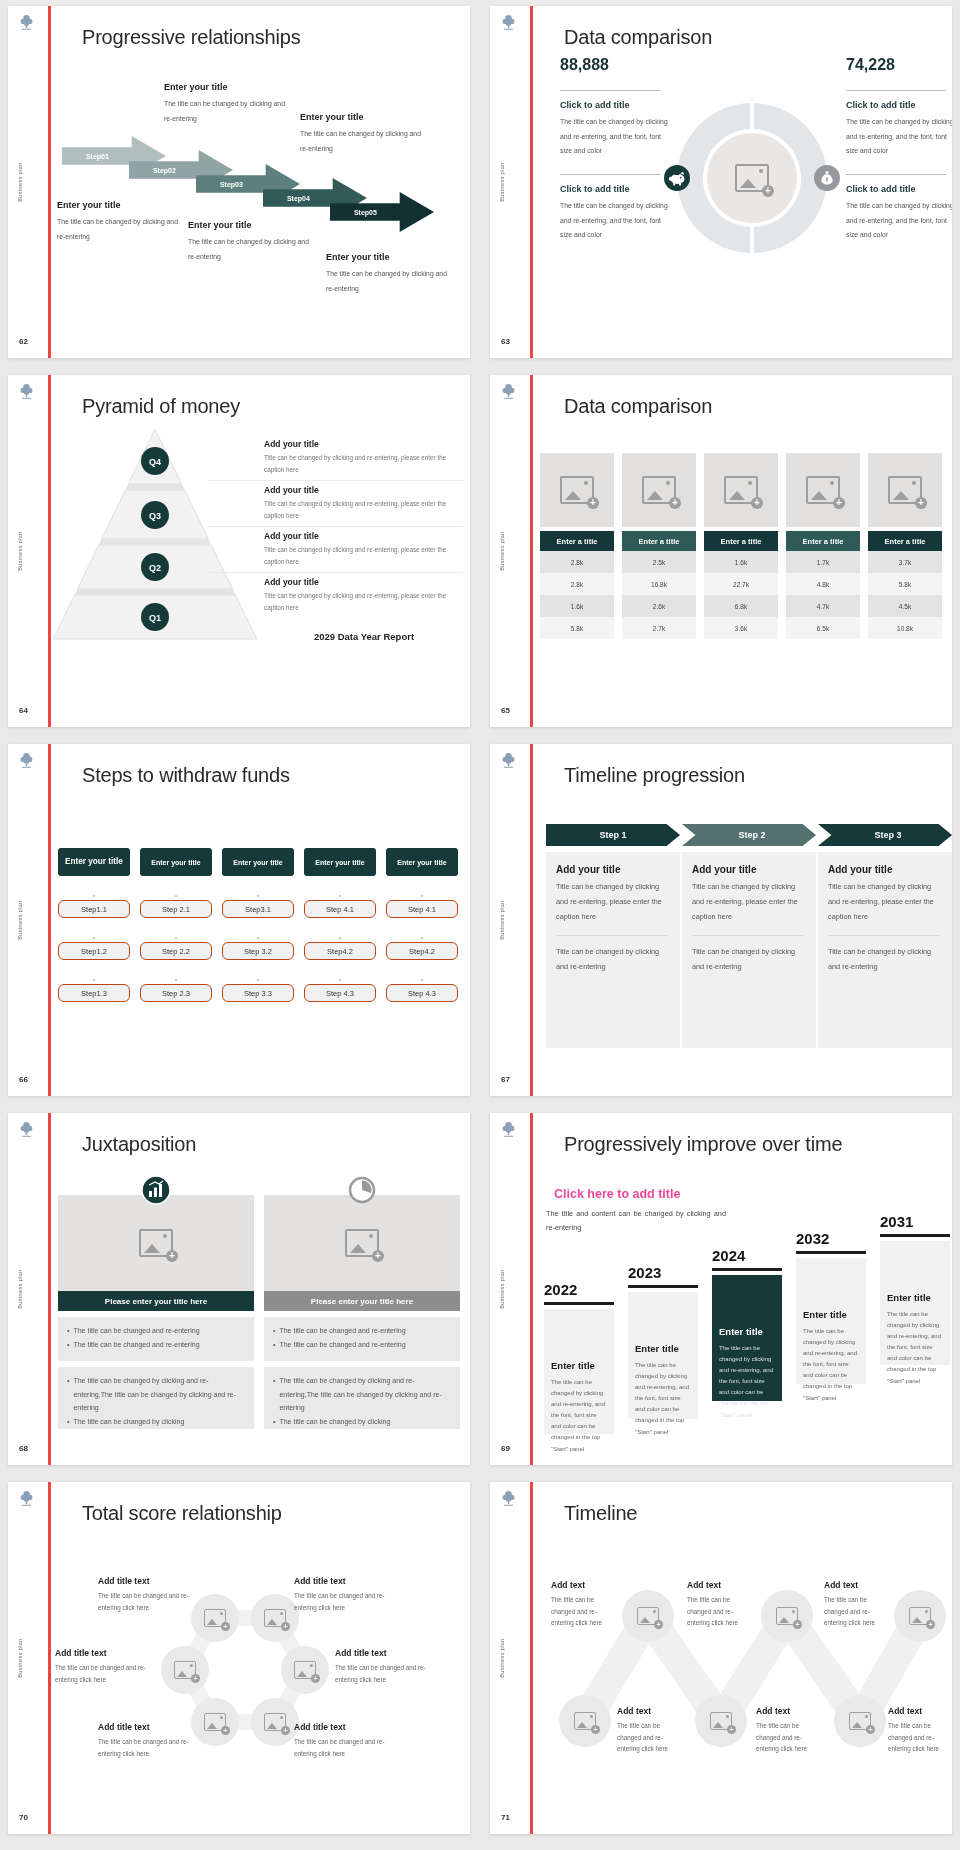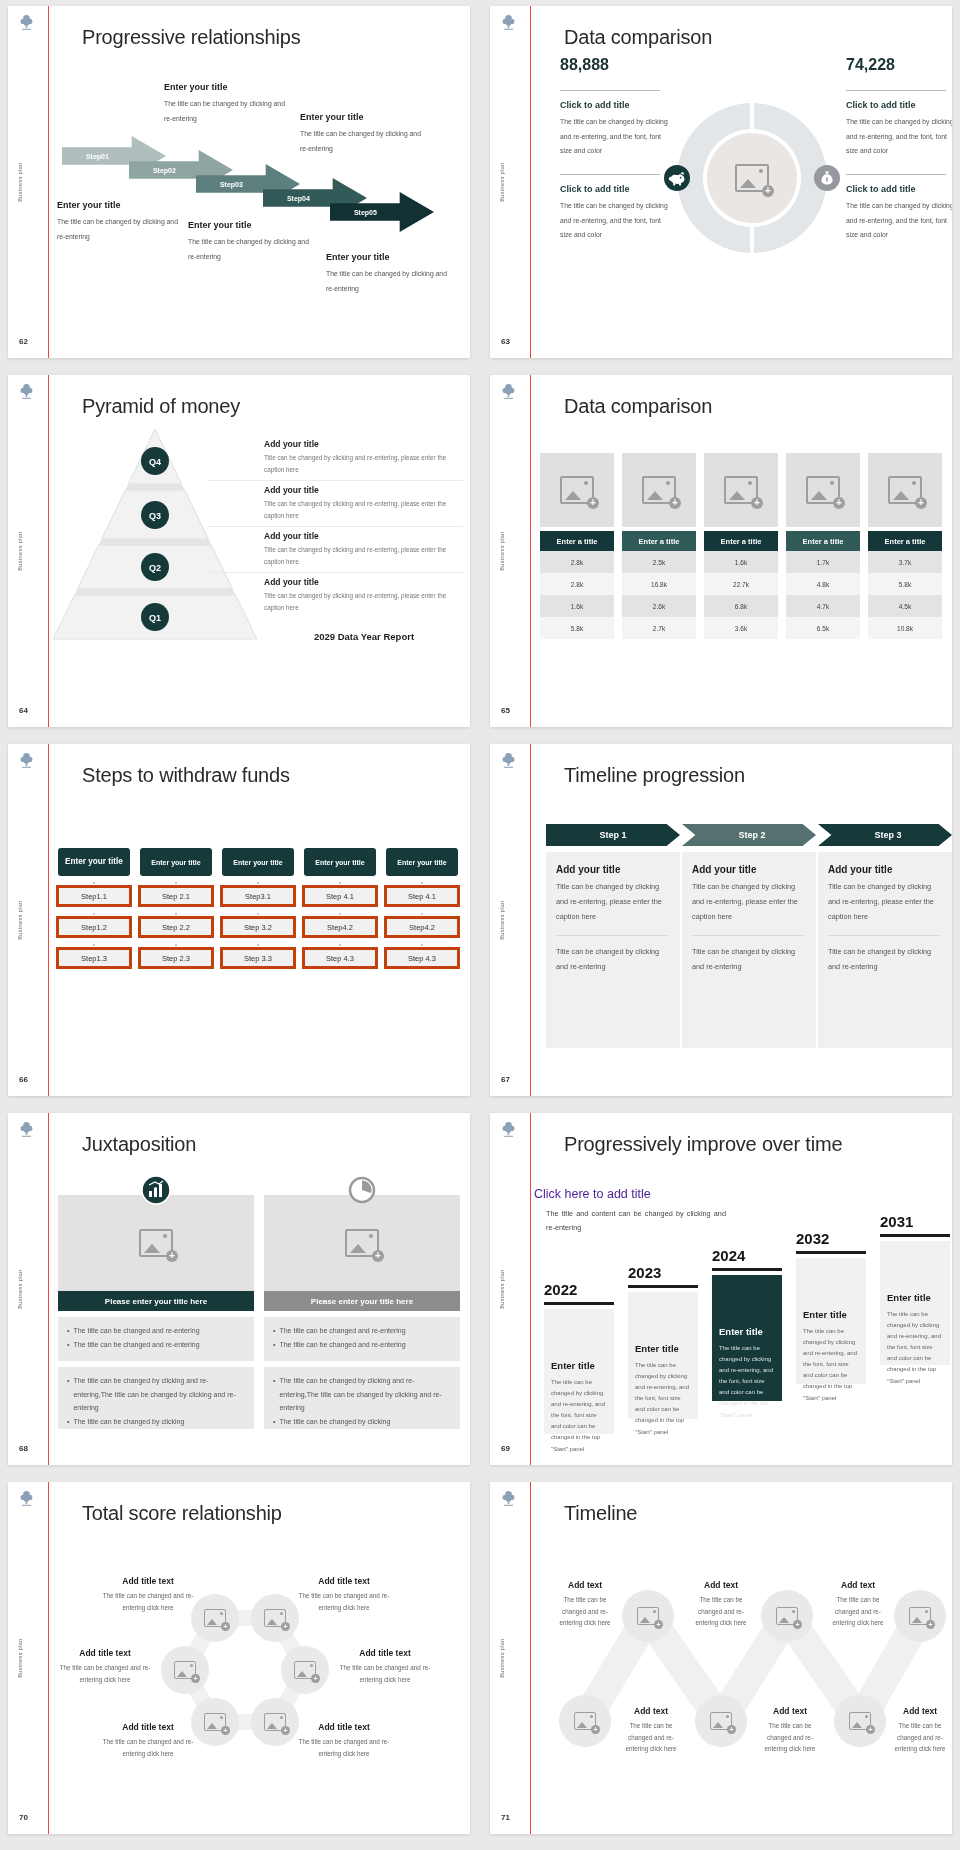--- a/index.html
+++ b/index.html
@@ -1,19 +1,19 @@
 <!DOCTYPE html>
 <html><head>
 <meta charset="utf-8">
 <style>
   html,body{margin:0;padding:0;background:#e9e9e9;font-family:"Liberation Sans",sans-serif;}
   .page{width:960px;height:1850px;position:relative;background:#e9e9e9;overflow:hidden;}
   .grid{position:absolute;left:8px;top:6px;display:grid;grid-template-columns:462px 462px;grid-auto-rows:352px;gap:17px 20px;}
   .s{position:relative;width:462px;height:352px;background:#fff;box-shadow:0 1px 3px rgba(0,0,0,.12);overflow:hidden;}
-  .rail{position:absolute;left:0;top:0;bottom:0;width:40px;border-right:1px solid #ef4444;background:#fff;}
+  .rail{position:absolute;left:0;top:0;bottom:0;width:40px;border-right:3px solid #ef4444;background:#fff;}
   .logo{position:absolute;left:11px;top:8px;}
   .vt{position:absolute;left:9px;top:50%;transform:translateY(-50%) rotate(180deg);writing-mode:vertical-rl;font-size:5.5px;color:#666;letter-spacing:.4px;}
   .pn{position:absolute;left:11px;bottom:12px;font-size:8px;font-weight:700;color:#333;}
   .ct{position:absolute;left:40px;top:0;width:422px;height:352px;}
   .st{position:absolute;left:34px;top:20px;font-size:20px;color:#2a2a2a;letter-spacing:-.2px;}
   .abs{position:absolute;}
   .tt{font-weight:700;color:#1d1d1d;font-size:9px;margin-bottom:5px;}
   .tb{color:#555;font-size:6.8px;line-height:2.15;}
   
   .arw{width:104px;height:40px;clip-path:polygon(0 28%,67% 28%,67% 0,100% 50%,67% 100%,67% 72%,0 72%);}
@@ -32,21 +32,21 @@
   .col65{position:absolute;top:78px;width:74px;}
   .imgbox65{width:74px;height:74px;background:#e2e0df;display:flex;align-items:center;justify-content:center;}
   .h65{margin-top:4px;height:20px;display:flex;align-items:center;justify-content:center;color:#fff;font-weight:700;font-size:7.5px;}
   .h65a{background:#14383a}.h65b{background:#2f5a58}
   .r65{height:22px;display:flex;align-items:center;justify-content:center;font-size:6.5px;color:#444;}
   .r65:nth-child(odd){background:#e3e3e3}.r65:nth-child(even){background:#f4f4f4}
   
   .col66{position:absolute;top:104px;width:72px;display:flex;flex-direction:column;align-items:center;}
   .h66{width:72px;height:28px;background:#16393a;border-radius:3px;color:#fff;font-weight:700;font-size:7px;display:flex;align-items:center;justify-content:center;text-align:center;}
   .h66.big{font-size:8.2px;width:64px;padding:0 4px;line-height:1.3;}
-  .cell66{position:relative;width:70px;height:16px;margin-top:9px;background:#f1f1f1;border:3px solid #c2410c;border-radius:0;font-size:7.5px;color:#333;display:flex;align-items:center;justify-content:center;}
+  .cell66{position:relative;width:70px;height:16px;margin-top:24px;background:#f1f1f1;border:1px solid #c2410c;border-radius:6px;font-size:7.5px;color:#333;display:flex;align-items:center;justify-content:center;}
   .cell66::before{content:"";position:absolute;top:-6px;left:50%;transform:translateX(-50%);width:2px;height:2px;border-radius:50%;background:#b3b3b3;}
   
   .arw67{height:22px;display:flex;align-items:center;justify-content:center;color:#fff;font-weight:700;font-size:9px;}
   .arw67.first{clip-path:polygon(0 0,90% 0,100% 50%,90% 100%,0 100%);}
   .arw67.notch{clip-path:polygon(0 0,90% 0,100% 50%,90% 100%,0 100%,10% 50%);}
   .pan67{background:#f0f0f0;padding:12px 10px;box-sizing:border-box;}
   .pan67 .bd{font-size:7.3px;color:#555;line-height:2.05;}
   .div67{border:none;border-top:1px solid #d8d8d8;margin:10px 2px 9px 0;}
   
   .ban68{height:20px;display:flex;align-items:center;justify-content:center;color:#fff;font-weight:700;font-size:8px;}
@@ -57,21 +57,21 @@
   .yr{font-size:15px;font-weight:700;color:#151515;}
   .yrline{height:2.5px;background:#1c1c1c;margin-top:4px;}
   .box69{background:#f1f1f1;padding:8px 7px;box-sizing:border-box;}
   .box69 .et{font-weight:700;font-size:9.5px;color:#1c1c1c;margin-bottom:6px;margin-top:43px;}
   .box69 .bd{font-size:6px;color:#666;line-height:1.85;}
   .box69.dark{background:#16393a;}
   .box69.dark .et{color:#fff;}
   .box69.dark .bd{color:#d9e2e2;}
   
   .circ{position:absolute;border-radius:50%;background:#e9e9e9;display:flex;align-items:center;justify-content:center;}
-  .blk{position:absolute;text-align:center;}
+  .blk{position:absolute;text-align:left;}
   .blk .t{font-weight:700;font-size:8.5px;color:#1d1d1d;margin-bottom:4px;}
   .blk .b{font-size:6.3px;color:#666;line-height:1.85;}
 </style>
 </head>
 <body>
 
 <div class="page">
 <div class="grid">
 
   <section class="s">
@@ -529,21 +529,21 @@
                 <circle cx="10" cy="12" r="4"></circle>
                 <rect x="9" y="12" width="2" height="7"></rect>
                 <rect x="4" y="20" width="12" height="1.4"></rect>
               </g>
             </svg></span>
       <span class="vt">Business plan</span>
       <span class="pn">69</span>
     </div>
     <div class="ct">
       <div class="st">Progressively improve over time</div>
-      <div class="abs" style="left:4px;top:74px;font-size:12.5px;font-weight:400;color:#4c1d95">Click here to add title</div>
+      <div class="abs" style="left:24px;top:74px;font-size:12.5px;font-weight:700;color:#ec4899">Click here to add title</div>
       <div class="abs" style="left:16px;top:94px;width:180px;font-size:7.3px;color:#444;line-height:1.95;text-align:justify">The title and content can be changed by clicking and re-entering</div>
 
       <div class="abs" style="left:14px;top:168px;width:70px">
         <div class="yr">2022</div>
             <div class="yrline"></div>
       </div>
       <div class="abs box69" style="left:14px;top:196px;width:70px;height:125px">
         <div class="et">Enter title</div>
             <div class="bd">The title can be changed by clicking and re-entering, and the font, font size and color can be changed in the top "Start" panel</div>
       </div>

